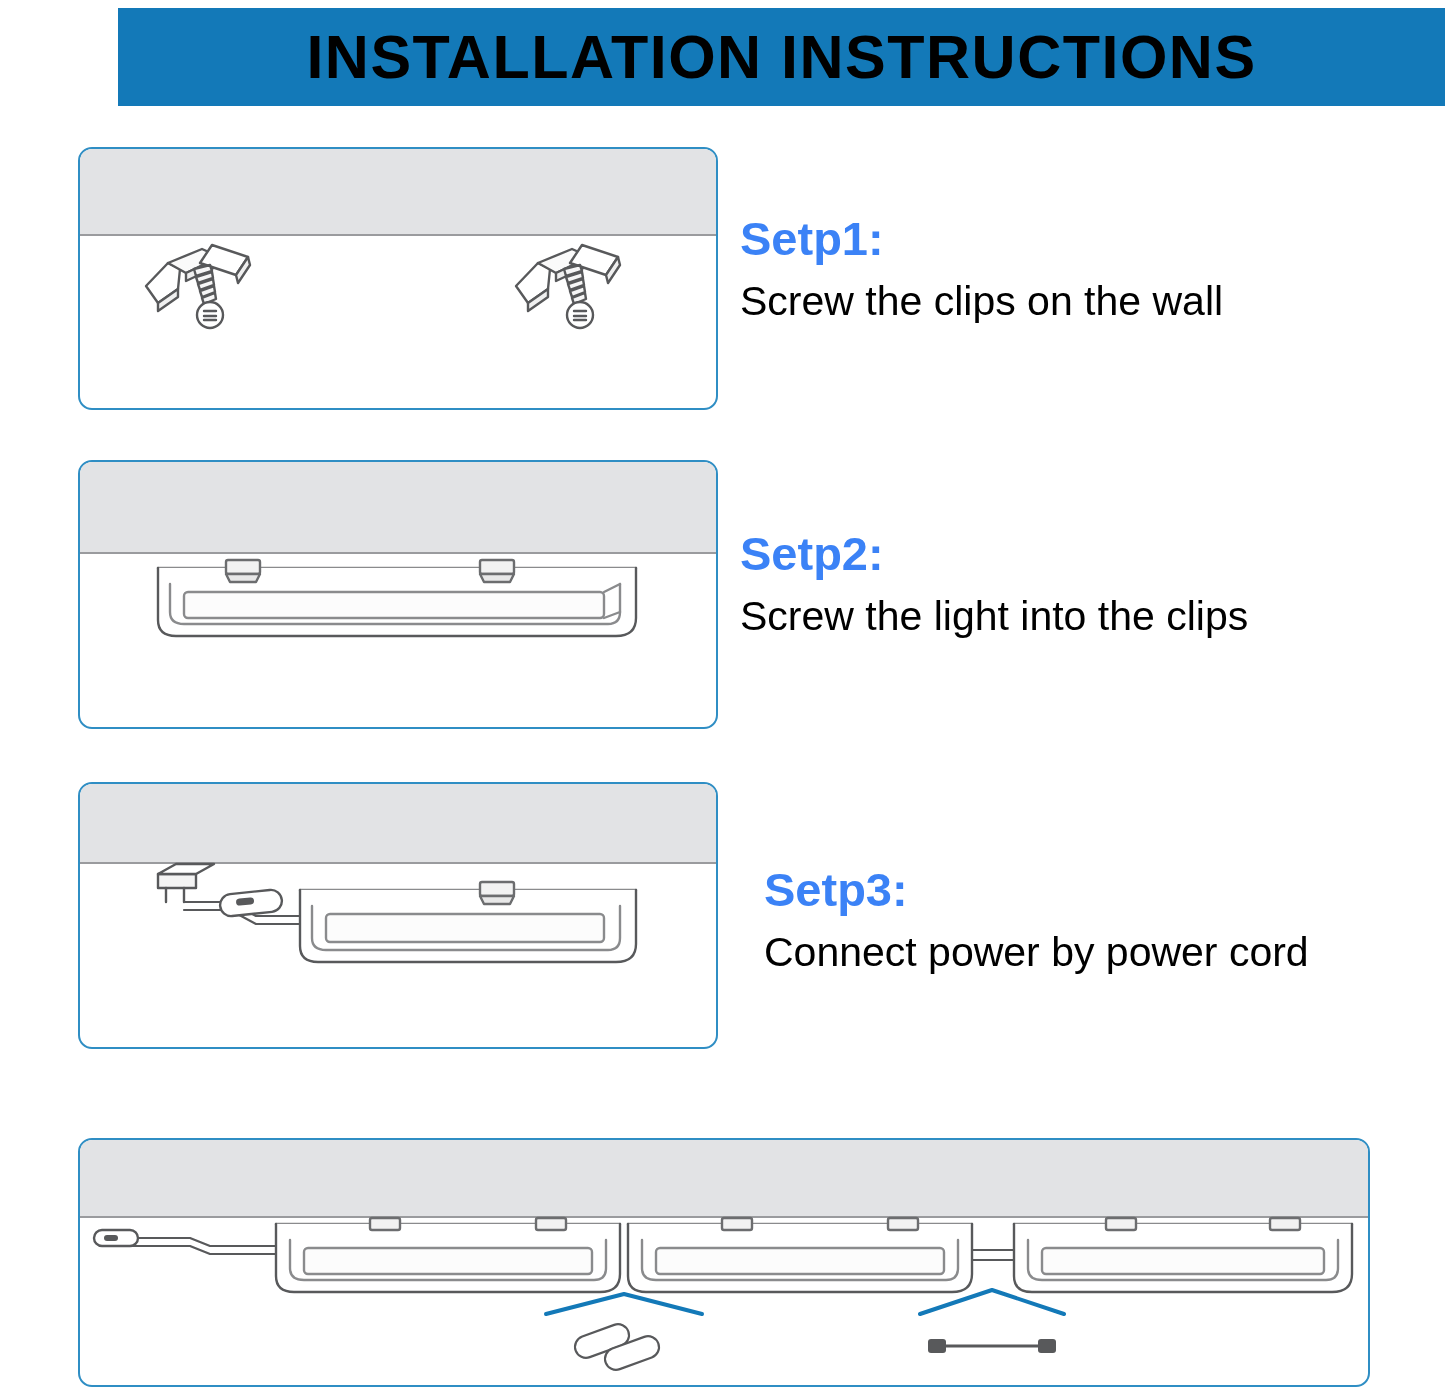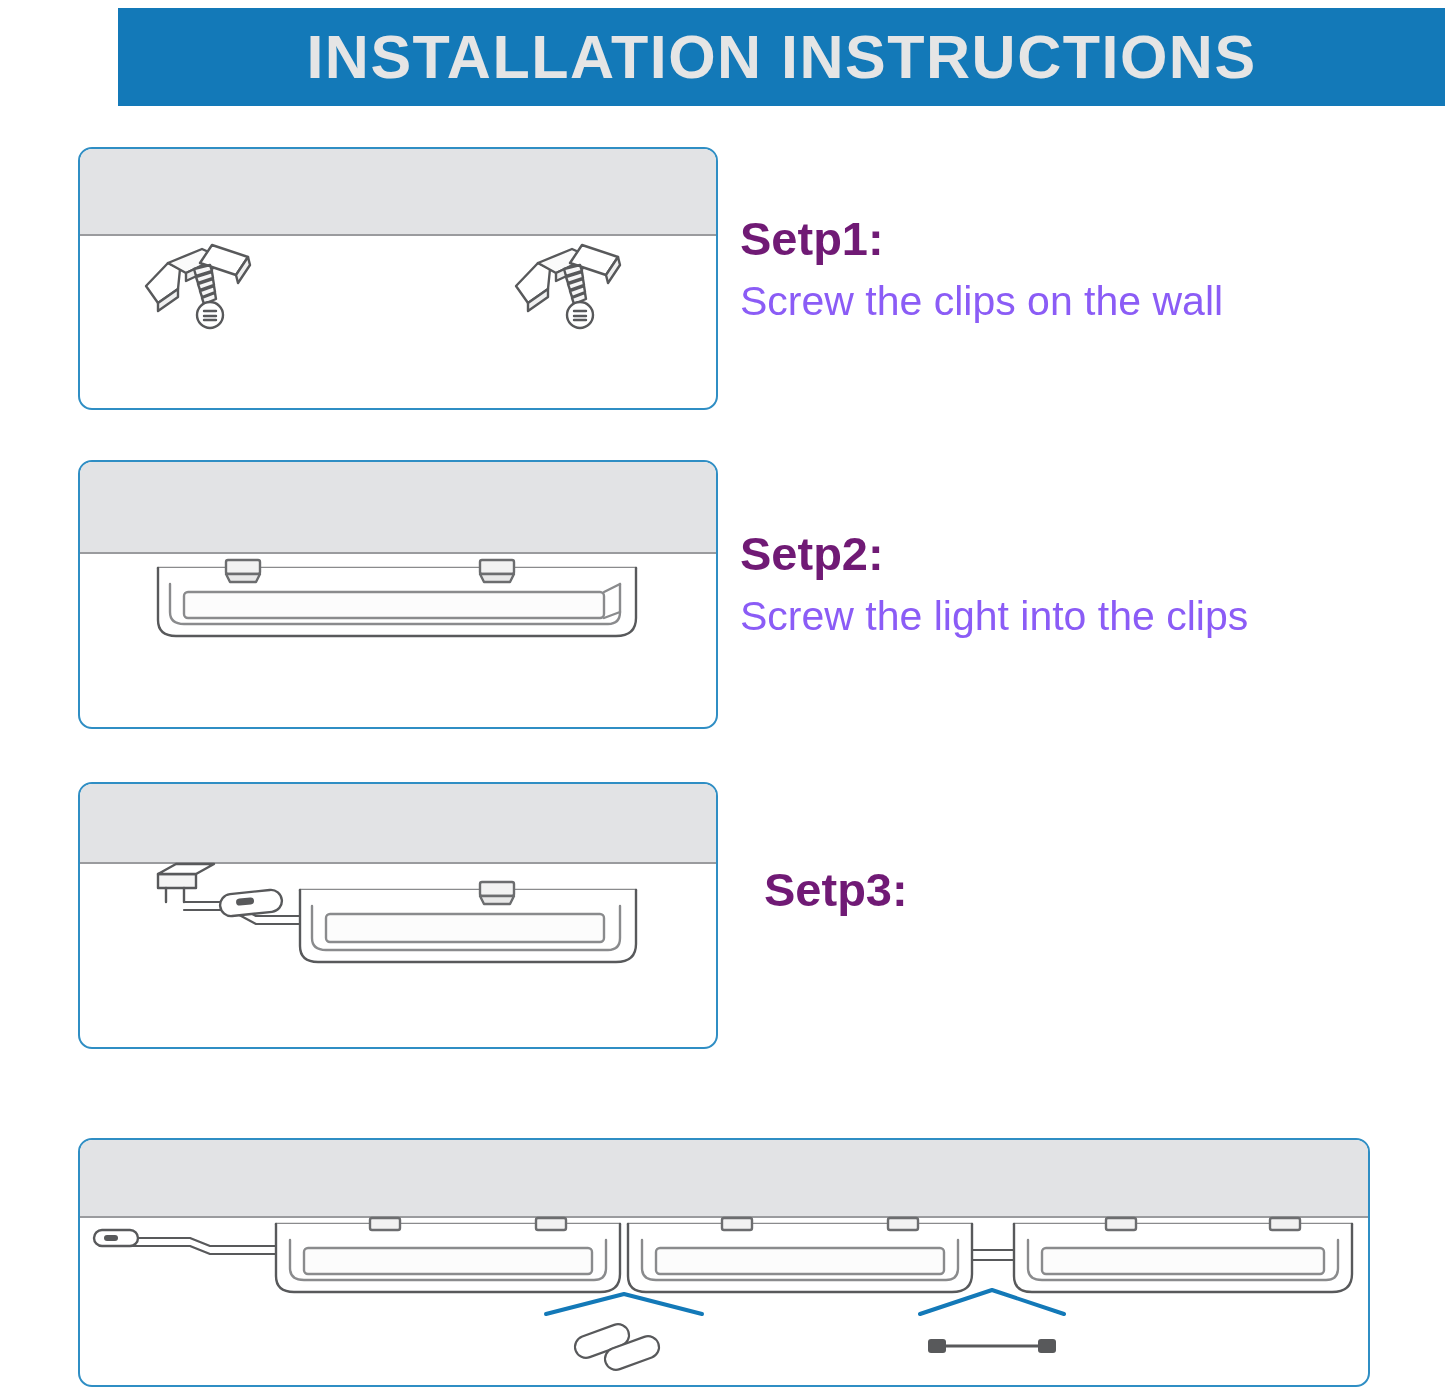--- a/index.html
+++ b/index.html
@@ -21,21 +21,21 @@
     left: 118px;
     top: 8px;
     width: 1327px;
     height: 98px;
     background: #1379b8;
     display: flex;
     align-items: center;
     justify-content: center;
   }
   .header-title {
-    color: #e5e5e5;
+    color: #000000;
     font-size: 61px;
     font-weight: bold;
     letter-spacing: 1.5px;
     white-space: nowrap;
     font-family: "Liberation Sans", sans-serif;
   }
 
   
   .step-row {
     position: absolute;
@@ -55,28 +55,28 @@
     left: 0;
     top: 0;
     width: 100%;
     background: #e2e3e5;
     border-bottom: 2px solid #9a9b9e;
   }
   .step-text {
     position: absolute;
   }
   .step-label {
-    color: #701a75;
+    color: #3b82f6;
     font-size: 47px;
     font-weight: bold;
     line-height: 1.0;
     white-space: nowrap;
   }
   .step-desc {
-    color: #8b5cf6;
+    color: #000000;
     font-size: 41px;
     line-height: 1.15;
     white-space: nowrap;
     margin-top: 16px;
   }
 
   svg { display: block; }
 </style>
 </head>
 <body>
@@ -200,20 +200,21 @@
           <path d="M78 20 L116 20 L116 34 L78 34 Z" fill="#f4f4f4" stroke="#58595b"></path>
           <path d="M86 34 L86 48 M104 34 L104 48"></path>
           <path d="M78 20 L96 10 L134 10 L116 20 Z" fill="#ffffff" stroke="#58595b"></path>
         </g>
       </g>
     </svg>
   </div>
 
   <div class="step-text" style="left:764px;top:84px;">
     <div class="step-label">Setp3:</div>
+    <div class="step-desc">Connect power by power cord</div>
   </div>
 </div>
 
 <div class="panel" style="top:1138px;left:78px;width:1288px;height:245px;">
   <div class="wall" style="height:76px;"></div>
 
   <svg width="1284" height="172" viewBox="0 0 1284 172" style="position:absolute;left:0;top:70px;">
     <g fill="none" stroke="#58595b" stroke-width="2.4" stroke-linejoin="round" stroke-linecap="round">
 
       <g>

